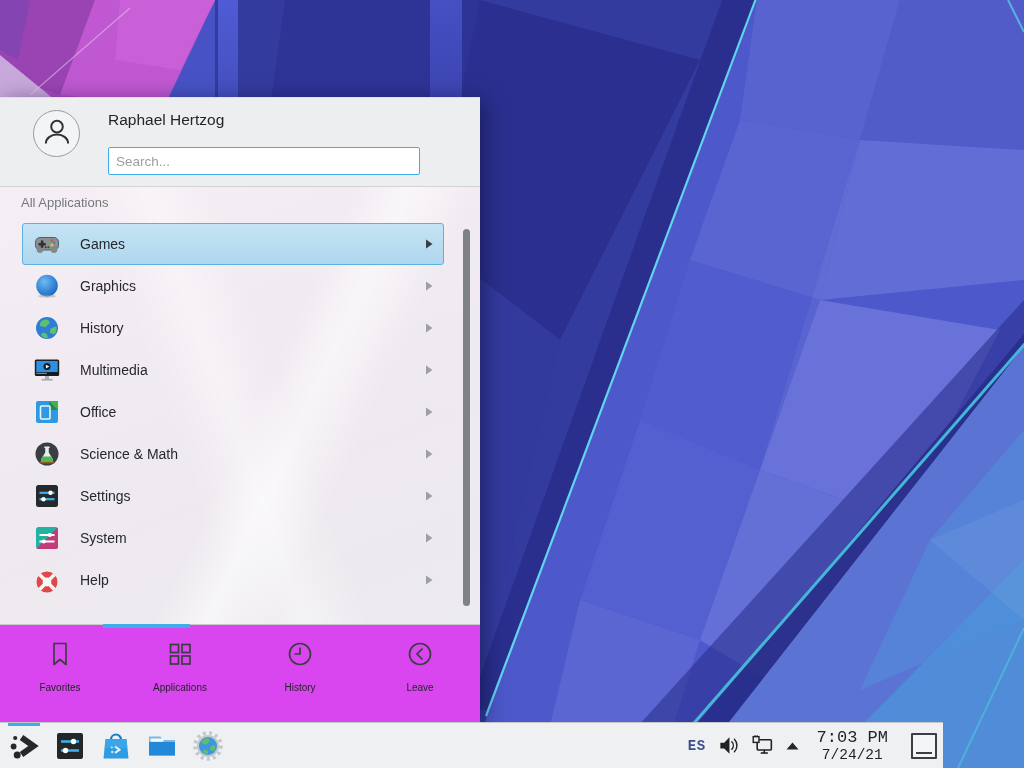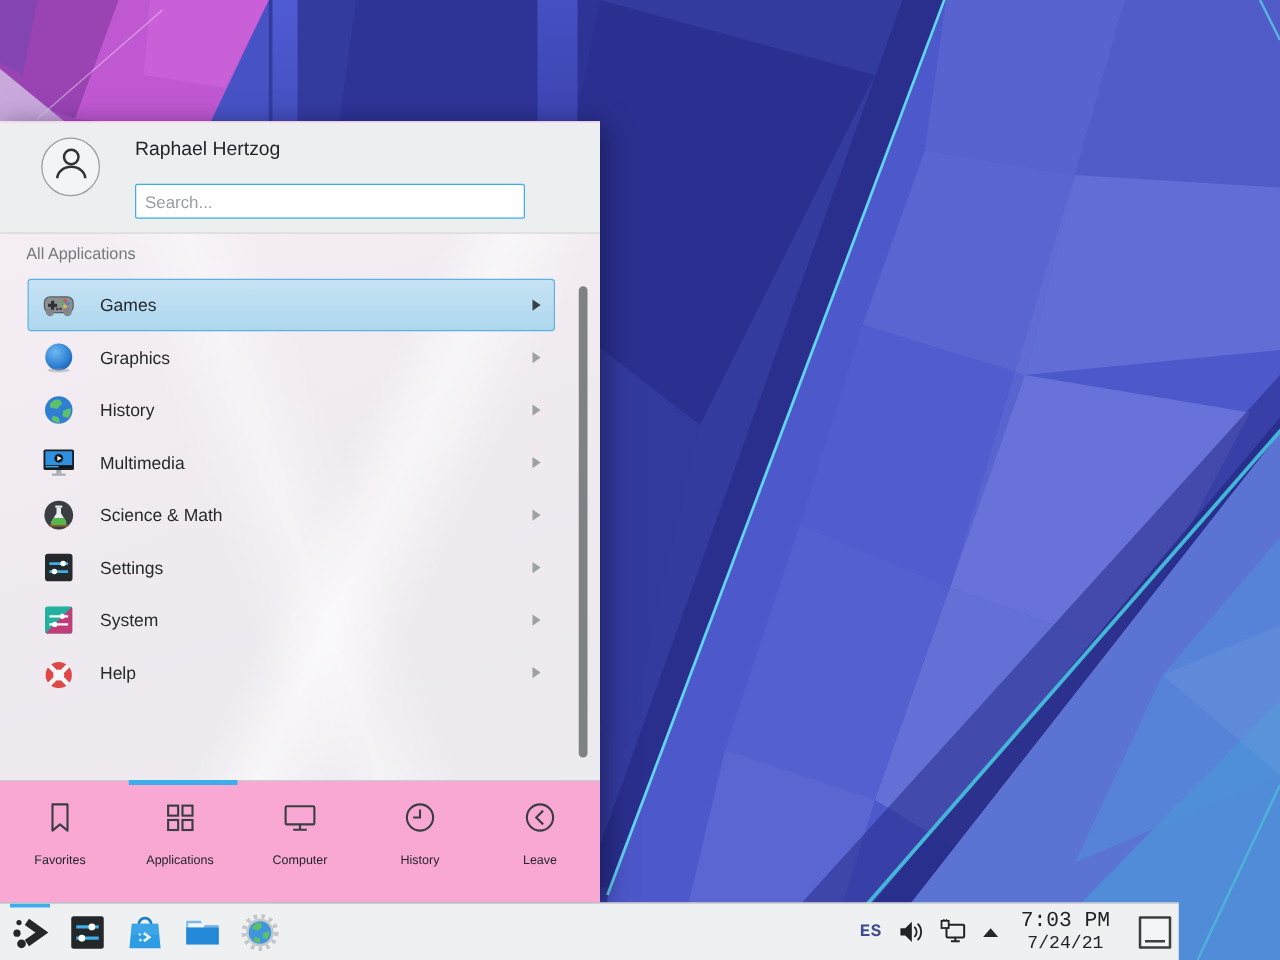--- a/index.html
+++ b/index.html
@@ -2,21 +2,21 @@
 <html><head>
 <meta charset="utf-8">
 <style>
   html,body{margin:0;padding:0;width:1024px;height:768px;overflow:hidden;
     font-family:"Liberation Sans",sans-serif;-webkit-font-smoothing:antialiased;}
   .stage{position:relative;width:1024px;height:768px;overflow:hidden;background:#4753c5;}
   
   .wallpaper{position:absolute;inset:0;z-index:0;}
   
   .launcher{position:absolute;left:0;top:97px;width:480px;height:625px;z-index:2;
-    display:flex;flex-direction:column;background:#f9a8d4;
+    display:flex;flex-direction:column;background:#d946ef;
     border-top:1px solid rgba(255,255,255,.75);
     box-shadow:4px 4px 20px rgba(8,10,40,.5);box-sizing:border-box;}
   .kk-header{position:relative;height:88px;background:#edeef0;border-bottom:1px solid #d2d3d5;flex:0 0 auto;}
   .avatar{position:absolute;left:33px;top:12px;width:47px;height:47px;border-radius:50%;
     border:1px solid #989ca0;background:#f3f4f5;display:flex;align-items:center;justify-content:center;box-sizing:border-box;}
   .avatar svg{width:38px;height:38px;}
   .user-name{position:absolute;left:108px;top:13px;font-size:15.5px;color:#232629;}
   .search{position:absolute;left:108px;top:49px;width:312px;height:28px;box-sizing:border-box;
     border:1px solid #3daee9;border-radius:2px;background:#fff;padding:0 7px;
     font-size:13.5px;color:#232629;outline:none;font-family:inherit;}
@@ -216,20 +216,36 @@
           <span class="label">Multimedia</span>
           <span class="arrow">
               <svg viewBox="0 0 8 10">
                 <path d="M1 0.5 L7.5 5 L1 9.5 Z" fill="currentColor"></path>
               </svg>
             </span>
         </div>
         <div class="row">
           <span class="cat-icon">
               <svg viewBox="0 0 26 26">
+                <rect x="2" y="2" width="22" height="22" rx="2" fill="#2f9ae4"></rect>
+                <polygon points="15,2 24,2 24,11" fill="#44b14f"></polygon>
+                <polygon points="15,2 24,11 15,11" fill="#2f8a3a"></polygon>
+                <rect x="6.5" y="7" width="9.5" height="13" rx="1" fill="none" stroke="#eaf4fc" stroke-width="1.6"></rect>
+              </svg>
+            </span>
+          <span class="label">Office</span>
+          <span class="arrow">
+              <svg viewBox="0 0 8 10">
+                <path d="M1 0.5 L7.5 5 L1 9.5 Z" fill="currentColor"></path>
+              </svg>
+            </span>
+        </div>
+        <div class="row">
+          <span class="cat-icon">
+              <svg viewBox="0 0 26 26">
                 <circle cx="13" cy="13" r="11.5" fill="#3a3e42"></circle>
                 <rect x="5.5" y="20.2" width="15" height="2.2" rx="1" fill="#8a5a33"></rect>
                 <rect x="10.1" y="5.4" width="5.8" height="1.7" rx=".8" fill="#e8ecef"></rect>
                 <path d="M11.2 7.1 v4.4 l-3.9 6.4 a2 2 0 0 0 1.7 3 h8 a2 2 0 0 0 1.7 -3 l-3.9 -6.4 V7.1 z" fill="#e8ecef"></path>
                 <path d="M8.7 15.4 h8.6 l1.4 2.5 a2 2 0 0 1 -1.7 3 h-8 a2 2 0 0 1 -1.7 -3 z" fill="#53b84a"></path>
               </svg>
             </span>
           <span class="label">Science &amp; Math</span>
           <span class="arrow">
               <svg viewBox="0 0 8 10">
@@ -315,30 +331,20 @@
                   <rect x="17" y="5.5" width="8" height="8"></rect>
                   <rect x="5.5" y="17" width="8" height="8"></rect>
                   <rect x="17" y="17" width="8" height="8"></rect>
                 </g>
               </svg></span>
           <span class="tab-label">Applications</span>
         </div>
         <div class="tab">
           <span><svg viewBox="0 0 30 30">
                 <g fill="none" stroke="currentColor" stroke-width="1.7">
-                  <rect x="3.5" y="6" width="23" height="14.5" rx="1"></rect>
-                  <line x1="15" y1="20.5" x2="15" y2="24.5"></line>
-                  <line x1="9.5" y1="24.8" x2="20.5" y2="24.8"></line>
-                </g>
-              </svg></span>
-          <span class="tab-label">Computer</span>
-        </div>
-        <div class="tab">
-          <span><svg viewBox="0 0 30 30">
-                <g fill="none" stroke="currentColor" stroke-width="1.7">
                   <circle cx="15" cy="15" r="10.5"></circle>
                   <polyline points="15,8.5 15,15 9.5,15"></polyline>
                 </g>
               </svg></span>
           <span class="tab-label">History</span>
         </div>
         <div class="tab">
           <span><svg viewBox="0 0 30 30">
                 <g fill="none" stroke="currentColor" stroke-width="1.7">
                   <circle cx="15" cy="15" r="10.5"></circle>

